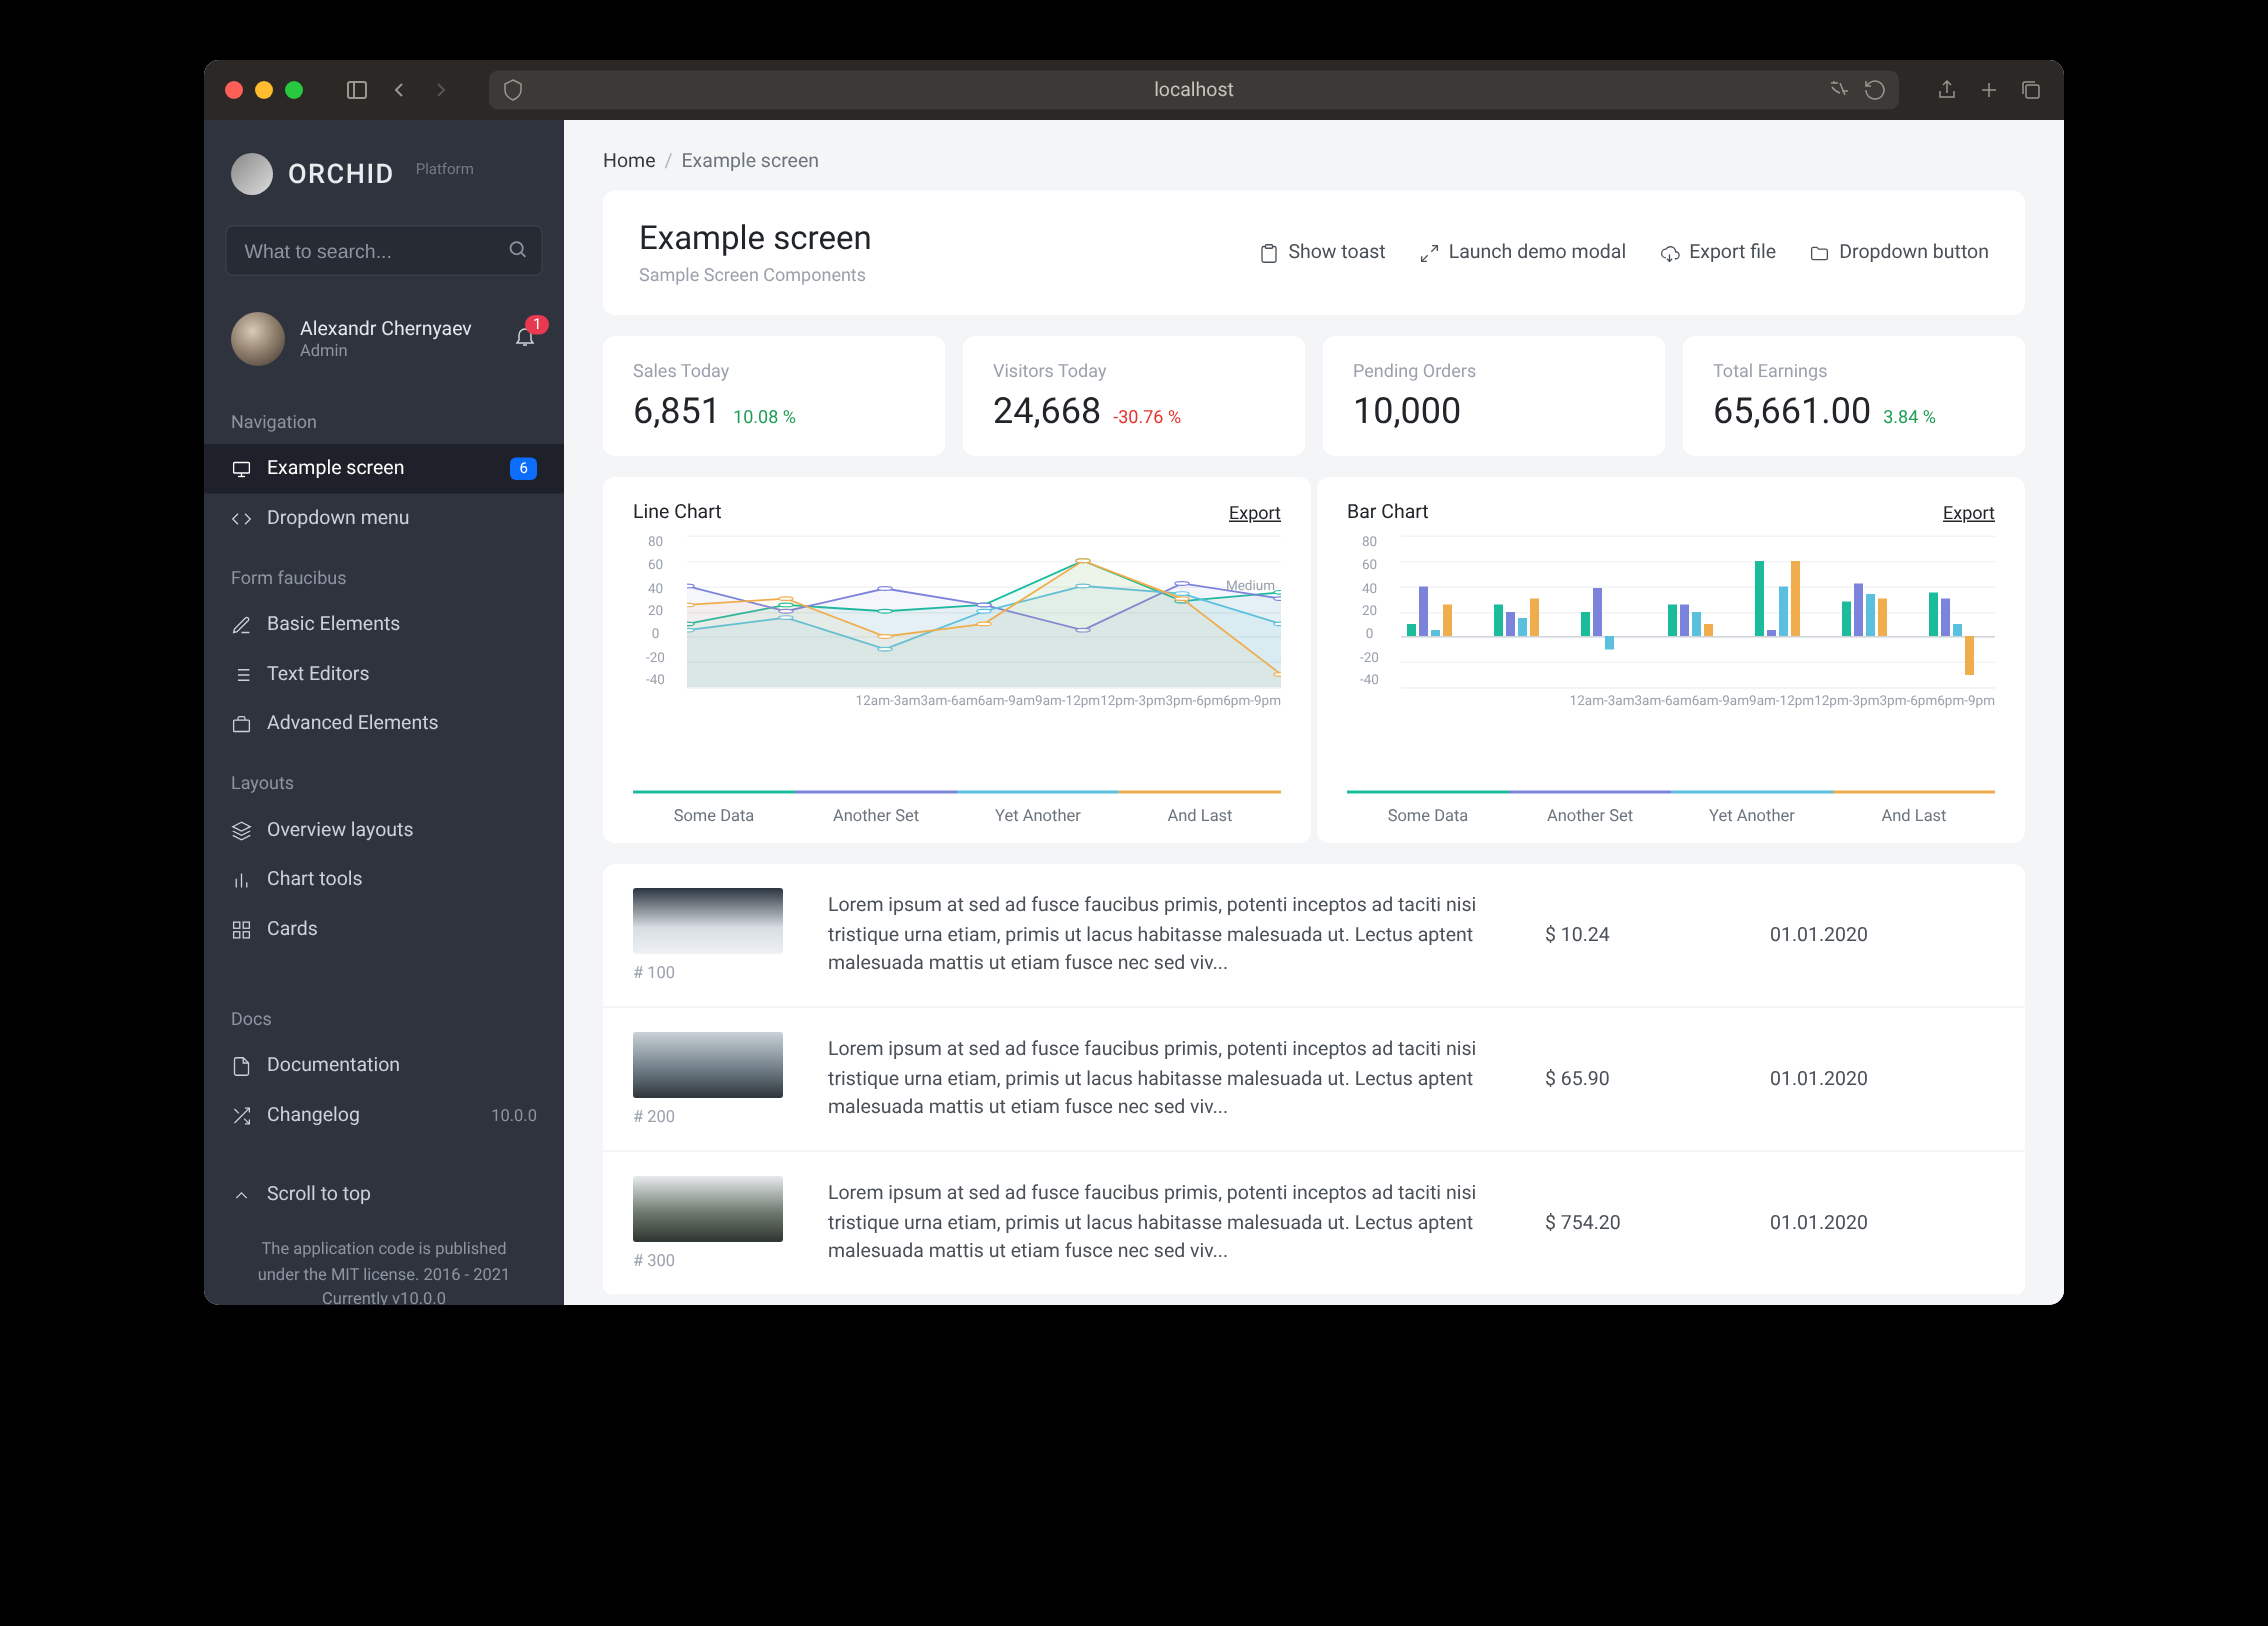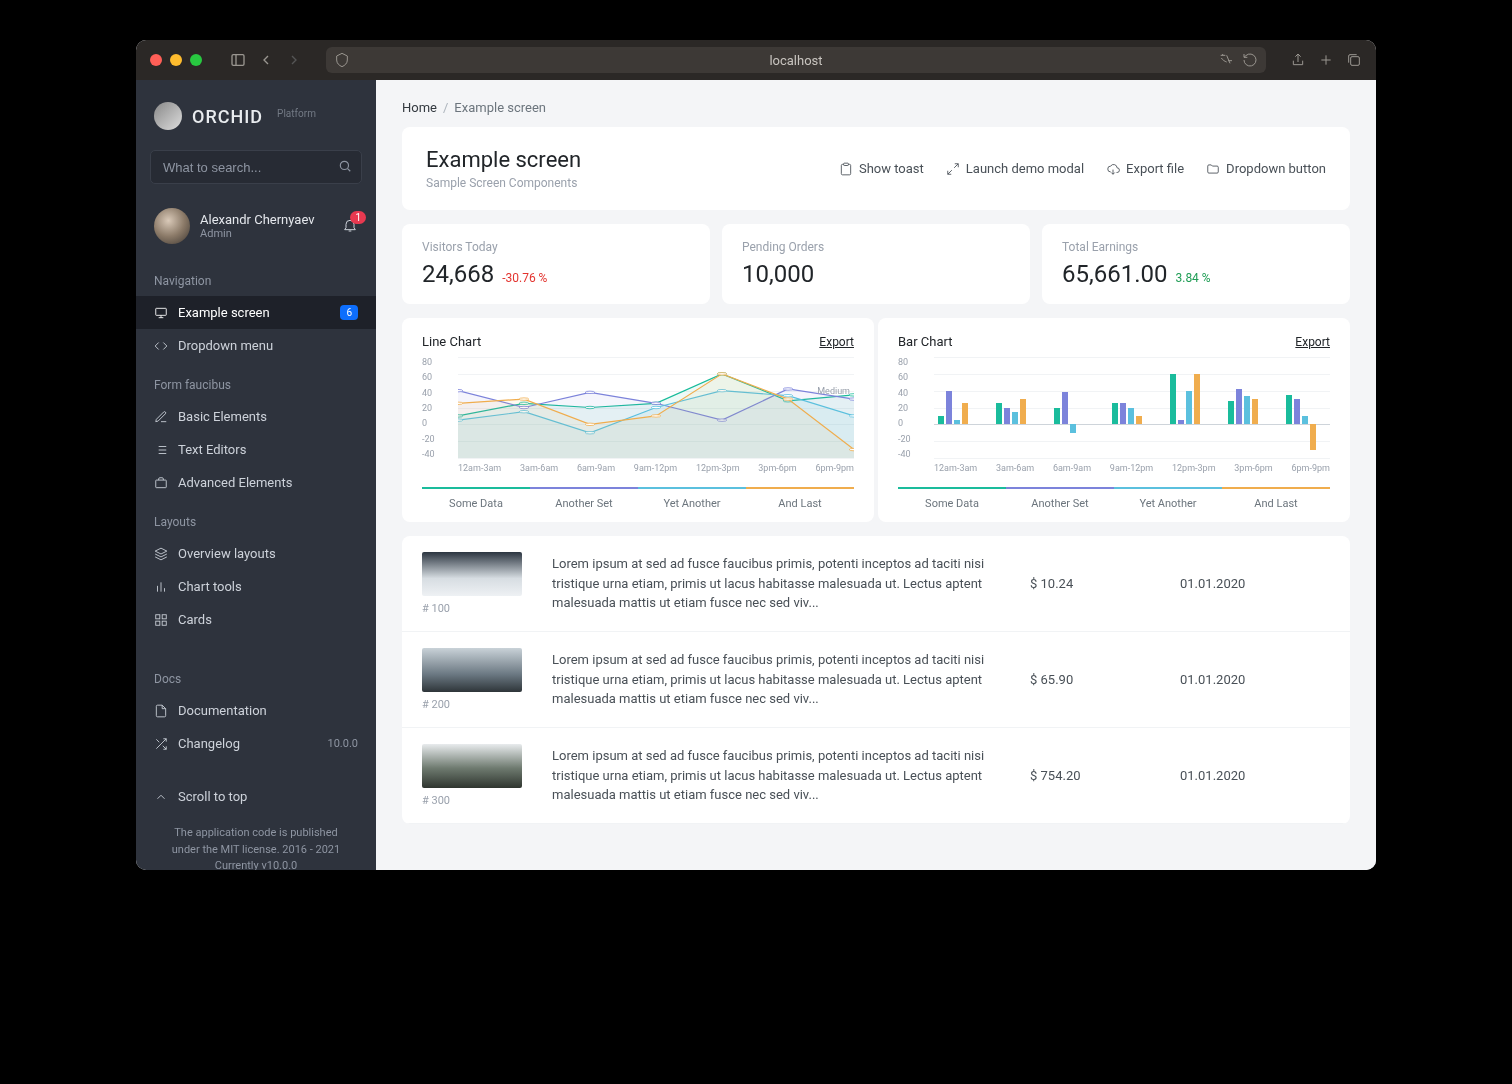--- a/index.html
+++ b/index.html
@@ -103,26 +103,26 @@
 .delta-down{ color:#e3342f; }
 
 .chart-row{ display:flex; gap:4px; margin-bottom:14px; }
 .chart-card{
   flex:1; background:#fff; border-radius:8px; padding:16px 20px 12px;
 }
 .chart-head{ display:flex; justify-content:space-between; align-items:center; margin-bottom:8px; }
 .chart-title{ font-size:13px; color:#212529; }
 .export-link{ font-size:12px; color:#212529; text-decoration:underline; cursor:pointer; }
 .chart-area{ position:relative; height:120px; }
-.y-axis{ position:absolute; left:0; top:0; bottom:18px; width:30px; display:flex; flex-direction:column; justify-content:space-between; font-size:9px; color:#9aa1ac; text-align:left; }
+.y-axis{ position:absolute; left:0; top:0; bottom:18px; width:30px; display:flex; flex-direction:column; justify-content:space-between; font-size:9px; color:#9aa1ac; text-align:center; }
 .plot{ position:absolute; left:36px; right:0; top:0; bottom:18px; border-bottom:1px solid #e9ecef;}
 .grid-line{ position:absolute; left:0; right:0; height:1px; background:#f1f3f5; }
-.x-axis{ position:absolute; left:36px; right:0; bottom:0; height:14px; display:flex; justify-content:space-between; font-size:9px; color:#9aa1ac; }
+.x-axis{ position:absolute; left:36px; right:0; bottom:0; height:14px; display:flex; justify-content:flex-end; font-size:9px; color:#9aa1ac; }
 .legend{ display:flex; margin-top:10px; }
-.legend-item{ flex:1; font-size:11px; color:#6c757d; text-align:center; border-top:2px solid; padding-top:8px; }
+.legend-item{ flex:1; font-size:11px; color:#6c757d; text-align:center; border-top:2px solid; padding-top:8px;margin-top:40px; }
 
 .bars-container{ display:flex; align-items:flex-end; justify-content:space-between; height:100%; padding:0 4px; position:relative; }
 .bar-group{ display:flex; gap:2px; align-items:flex-end; position:relative; width:40px; justify-content:center; }
 .bar{ width:6px; }
 .zero-line{ position:absolute; left:0; right:0; height:1px; background:#ced4da; }
 
 .table-card{ background:#fff; border-radius:8px; overflow:hidden; }
 .table-head{ display:flex; padding:14px 20px; font-size:12px; color:#9aa1ac; border-bottom:1px solid #e9ecef; }
 .col-id{ width:130px; } .col-name{ flex:1; } .col-price{ width:150px; } .col-created{ width:150px; }
 .table-row{ display:flex; padding:16px 20px; border-bottom:1px solid #f1f3f5; align-items:center; }
@@ -364,20 +364,27 @@
           <div class="action-btn">
             <svg viewBox="0 0 24 24" fill="none" stroke="currentColor" stroke-width="1.5">
                 <path d="M3 7a2 2 0 012-2h4l2 2h8a2 2 0 012 2v8a2 2 0 01-2 2H5a2 2 0 01-2-2V7z"></path>
               </svg>
             <span>Dropdown button</span>
           </div>
         </div>
       </div>
 
       <div class="stat-row" id="stats-row">
+          <div class="stat-card">
+    <div class="stat-label">Sales Today</div>
+    <div class="stat-value">
+      <span class="stat-num">6,851</span>
+      <span class="stat-delta delta-up">10.08 %</span>
+    </div>
+          </div>
           <div class="stat-card">
     <div class="stat-label">Visitors Today</div>
     <div class="stat-value">
       <span class="stat-num">24,668</span>
       <span class="stat-delta delta-down">-30.76 %</span>
     </div>
           </div>
           <div class="stat-card">
     <div class="stat-label">Pending Orders</div>
     <div class="stat-value">

